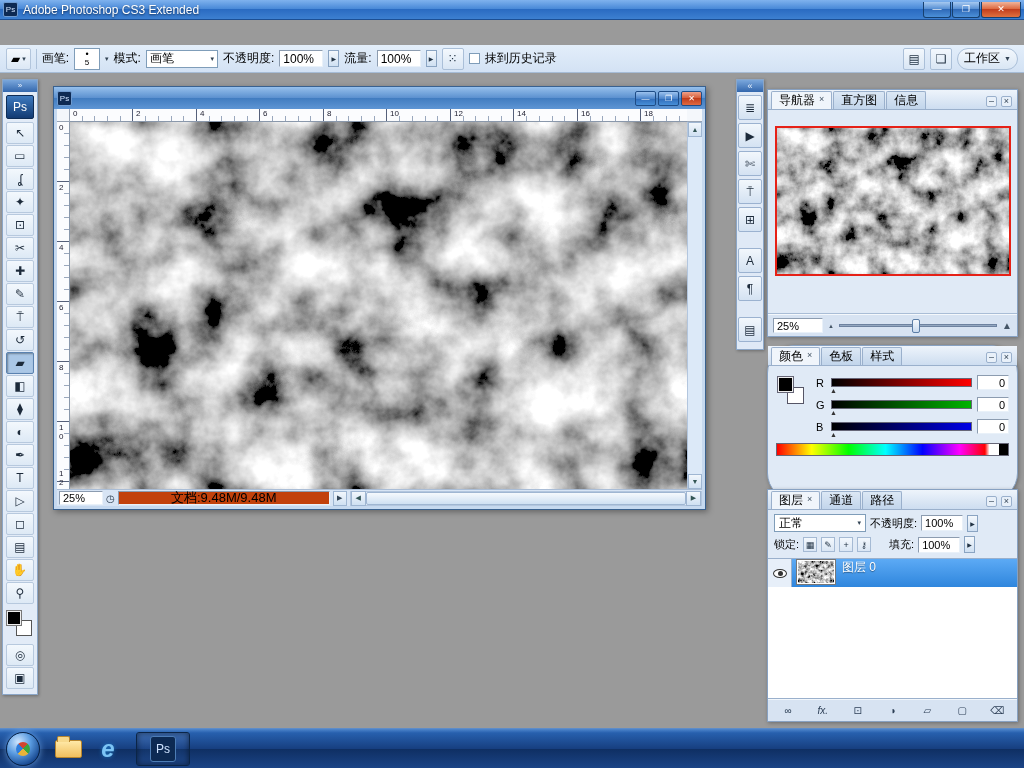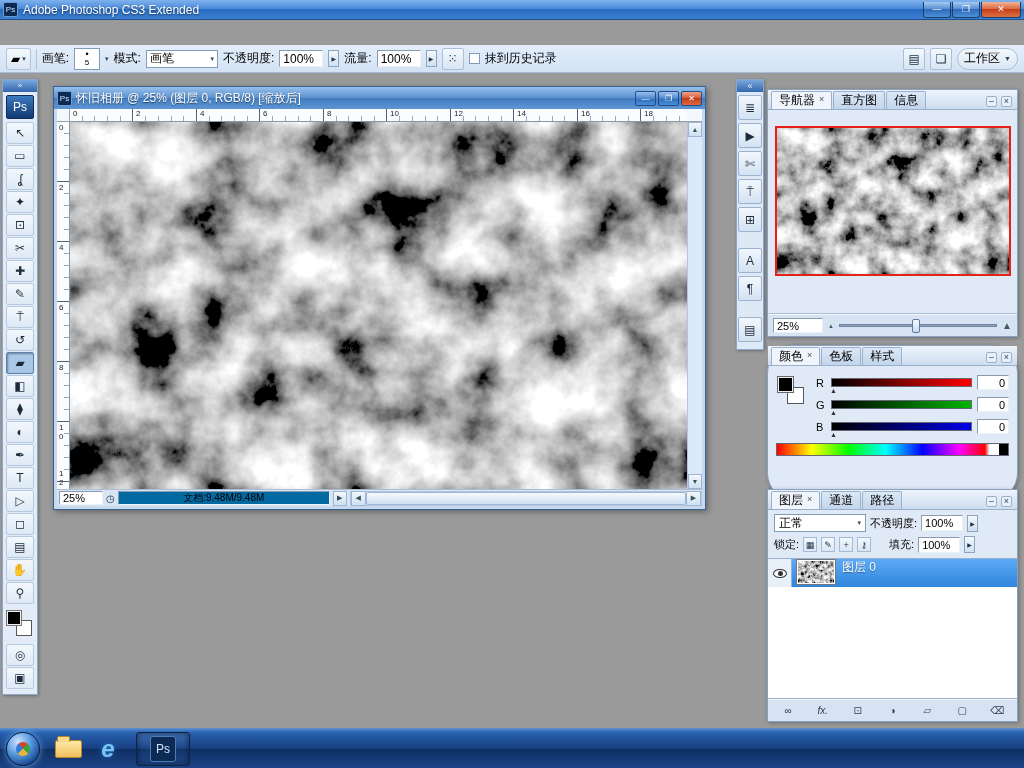--- a/index.html
+++ b/index.html
@@ -88,21 +88,21 @@
   .vnum{position:absolute;left:2px;font-size:8px;color:#223;line-height:1.1;white-space:pre-line;}
   .canvas{position:relative;overflow:hidden;background:#888;}
   .canvas svg{display:block;width:100%;height:100%;}
   .vscroll{display:flex;flex-direction:column;background:#dce9f8;border-left:1px solid #b3c6de;}
   .sbtn{height:15px;width:100%;display:flex;align-items:center;justify-content:center;font-size:7px;color:#355;
     background:linear-gradient(#f2f7fc,#cfe0f2);border:1px solid #9fb6d2;}
   .vscroll .track{flex:1;}
   .statusrow{grid-column:1/4;display:flex;align-items:center;background:#d7e4f4;border-top:1px solid #aabdd6;gap:3px;padding-left:2px;}
   .status-zoom{width:44px;height:14px;font-size:11px;}
   .status-icon{font-size:10px;color:#345;}
-  .status-doc{width:212px;height:14px;font-size:10px;justify-content:center;background:#0369a1;}
+  .status-doc{width:212px;height:14px;font-size:13px;justify-content:center;background:#c2410c;}
   .sbtn.h{width:15px;height:15px;border:1px solid #9fb6d2;}
   .hscroll{flex:1;display:flex;align-items:center;height:15px;background:#e4eefa;border:1px solid #b3c6de;}
   .hscroll .thumb{flex:1;height:13px;background:linear-gradient(#f5f9fd,#cfe0f2);border:1px solid #9fb6d2;border-radius:2px;}
   .expand-btn{width:14px;height:15px;font-size:7px;display:flex;align-items:center;justify-content:center;
     background:linear-gradient(#f2f7fc,#cfe0f2);border:1px solid #9fb6d2;color:#345;}
   
   .dockstrip{position:absolute;left:736px;top:6px;width:28px;background:#dfe9f6;border:1px solid #8ba6c7;
     box-shadow:1px 1px 3px rgba(0,0,0,.3);padding:0 0 4px;}
   .ds-header{height:12px;background:linear-gradient(#7aa7dc,#3367ad);color:#eaf2fc;font-size:9px;line-height:1;
     display:flex;align-items:center;justify-content:center;}
@@ -275,21 +275,20 @@
         <div class="sw-bg"></div>
         <div class="sw-fg"></div>
       </div>
       <div class="tool">◎</div>
       <div class="tool">▣</div>
     </div>
 
     <div class="docwin">
       <div class="doc-title">
         <div class="app-icon">Ps</div>
-        <div class="txt">怀旧相册 @ 25% (图层 0, RGB/8) [缩放后]</div>
         <div class="doc-btns">
           <div class="doc-btn">—</div>
           <div class="doc-btn">❐</div>
           <div class="doc-btn close">✕</div>
         </div>
       </div>
       <div class="doc-body">
         <div class="ruler-corner"></div>
         <div class="hruler">
           <span class="hnum" style="left:3px">0</span>

